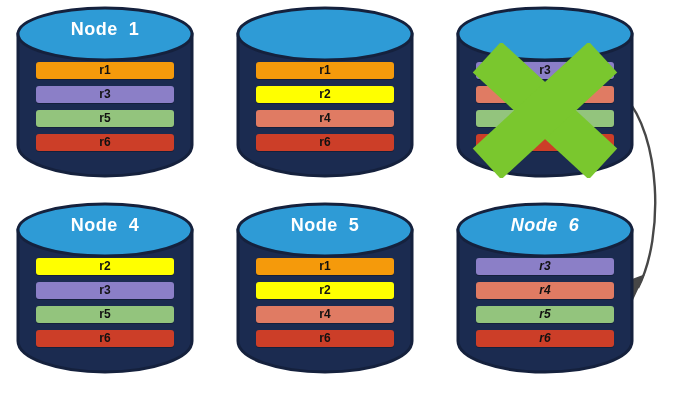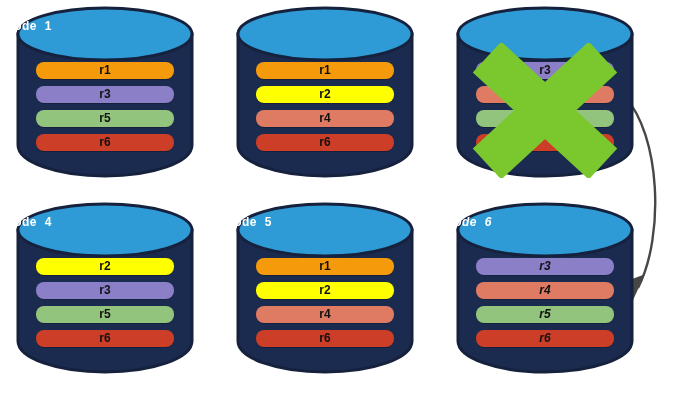--- a/index.html
+++ b/index.html
@@ -25,37 +25,38 @@
     left: 0;
     top: 0;
     width: 200px;
     height: 180px;
   }
   .node-title {
     position: absolute;
     left: 0;
     top: 16px;
     width: 200px;
+    text-align: center;
     color: #ffffff;
-    font-size: 12px;
+    font-size: 18px;
     font-weight: bold;
     letter-spacing: 0.5px;
     white-space: pre;
     pointer-events: none;
   }
   .stripes {
     position: absolute;
     left: 31px;
     top: 59px;
     width: 138px;
   }
   .stripe {
     position: relative;
     height: 17px;
-    border-radius: 8px;
+    border-radius: 3px;
     margin-bottom: 7px;
     box-shadow: 0 1px 0 rgba(0,0,0,0.25);
   }
   .stripe-label {
     position: absolute;
     left: 0;
     right: 0;
     top: 0;
     line-height: 17px;
     text-align: center;

